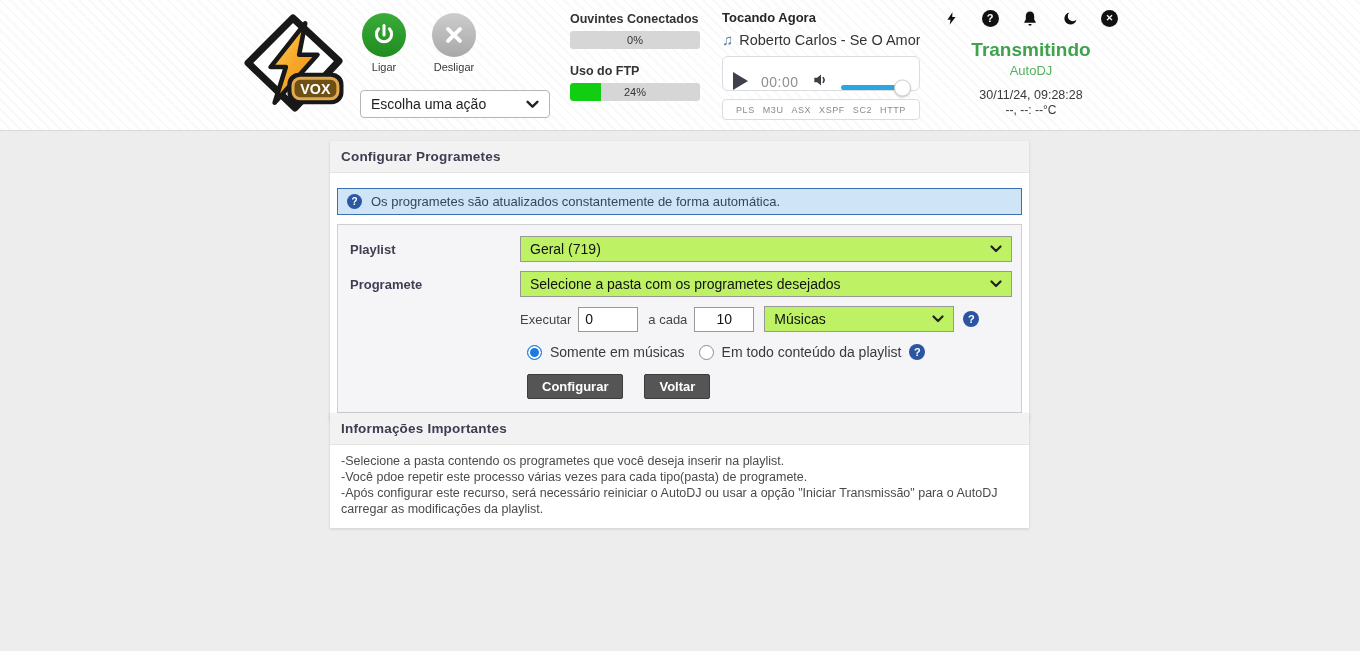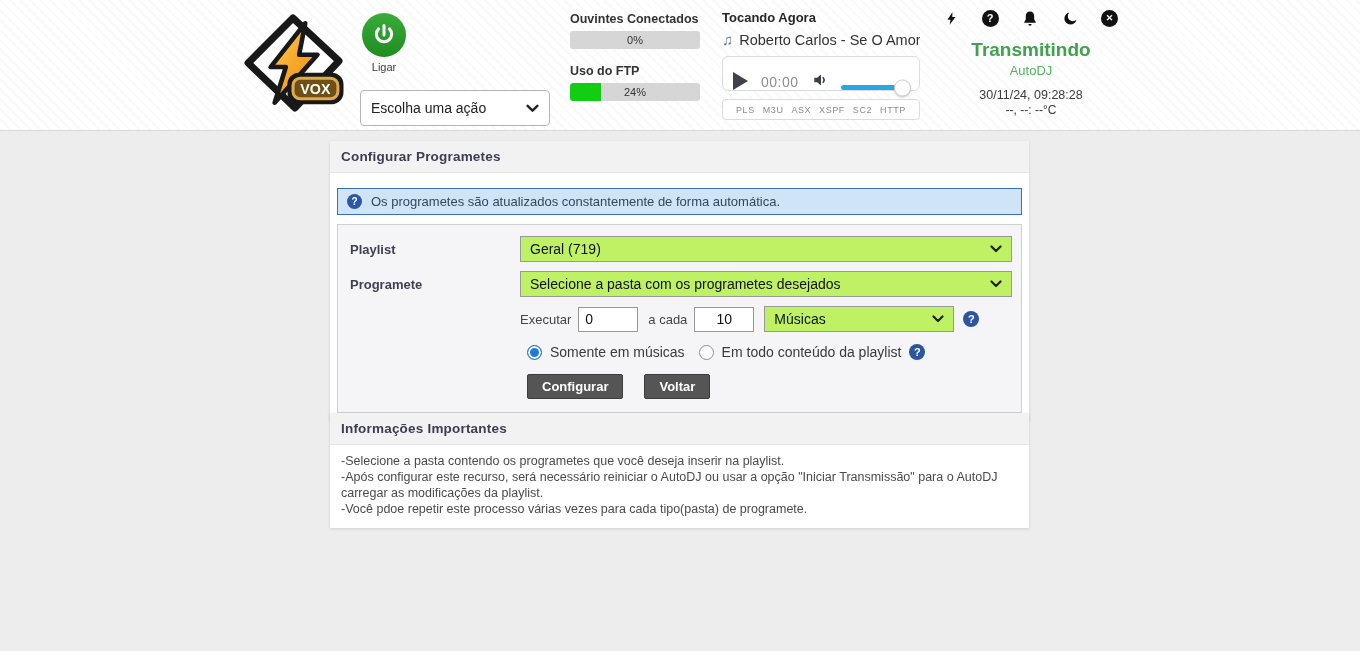--- a/index.html
+++ b/index.html
@@ -18,21 +18,21 @@
 
   .pwr-wrap { position:absolute; top:13px; width:72px; text-align:center; }
   .pwr-ligar { left:348px; } .pwr-desligar { left:418px; } .pwr-reiniciar { left:488px; }
   .pwr-circle { width:44px; height:44px; border-radius:50%; margin:0 auto; display:flex; align-items:center; justify-content:center; cursor:pointer; }
   .pwr-green { background:linear-gradient(#39ac39,#1f8c1f); }
   .pwr-gray  { background:linear-gradient(#cdcdcd,#a8a8a8); }
   .pwr-blue  { background:linear-gradient(#68a8cf,#2e6f9e); }
   .pwr-label { margin-top:4px; font-size:11px; color:#3a3a3a; }
 
   .action-select {
-    position:absolute; left:360px; top:90px; width:190px; height:36px;
+    position:absolute; left:360px; top:90px; width:190px; height:28px;
     background:#fff; border:1px solid #b5b5b5; border-radius:4px;
     display:flex; align-items:center; padding:0 10px; font-size:14px; color:#222; cursor:pointer;
   }
   .action-select .chev { margin-left:auto; display:flex; }
 
   .meters { position:absolute; left:570px; top:12px; width:130px; }
   .meter-label { font-size:12.5px; font-weight:700; color:#333; margin-bottom:5px; }
   .meter-bar { height:18px; background:#d6d6d6; border-radius:3px; position:relative; overflow:hidden; }
   .meter-fill { position:absolute; left:0; top:0; bottom:0; background:#12ce12; border-radius:3px 0 0 3px; }
   .meter-val { position:relative; text-align:center; font-size:11px; line-height:18px; color:#333; }
@@ -126,20 +126,28 @@
   <div class="pwr-wrap pwr-ligar">
     <div class="pwr-circle pwr-green">
       <svg width="26" height="26" viewBox="0 0 24 24">
         <path d="M12 3.2v8.8" stroke="#fff" stroke-width="2.8" stroke-linecap="round" fill="none"></path>
         <path d="M7.0 6.4a7 7 0 1 0 10 0" stroke="#fff" stroke-width="2.8" stroke-linecap="round" fill="none"></path>
       </svg>
     </div>
     <div class="pwr-label">Ligar</div>
   </div>
 
+  <div class="pwr-wrap pwr-desligar">
+    <div class="pwr-circle pwr-gray">
+      <svg width="26" height="26" viewBox="0 0 24 24">
+        <path d="M6.5 6.5 L17.5 17.5 M17.5 6.5 L6.5 17.5" stroke="#fff" stroke-width="3.6" stroke-linecap="round"></path>
+      </svg>
+    </div>
+    <div class="pwr-label">Desligar</div>
+  </div>
 
 
   <div class="action-select">
     <span>Escolha uma ação</span>
     <span class="chev">
       <svg width="13" height="9" viewBox="0 0 12 8">
           <path d="M1.5 1.5 L6 6 L10.5 1.5" stroke="#222" stroke-width="2.2" fill="none" stroke-linecap="round" stroke-linejoin="round"></path>
         </svg>
     </span>
   </div>
@@ -283,17 +291,17 @@
           <button class="gray-btn">Voltar</button>
         </div>
       </div>
     </div>
   </div>
 
   <div class="panel panel-info">
     <div class="panel-header">Informações Importantes</div>
     <div class="info-body">
       <div>-Selecione a pasta contendo os programetes que você deseja inserir na playlist.</div>
+      <div>-Você pdoe repetir este processo várias vezes para cada tipo(pasta) de programete.</div>
       <div>-Após configurar este recurso, será necessário reiniciar o AutoDJ ou usar a opção "Iniciar Transmissão" para o AutoDJ carregar as modificações da playlist.</div>
-      <div>-Você pdoe repetir este processo várias vezes para cada tipo(pasta) de programete.</div>
     </div>
   </div>
 </div>
 
 </body></html>

